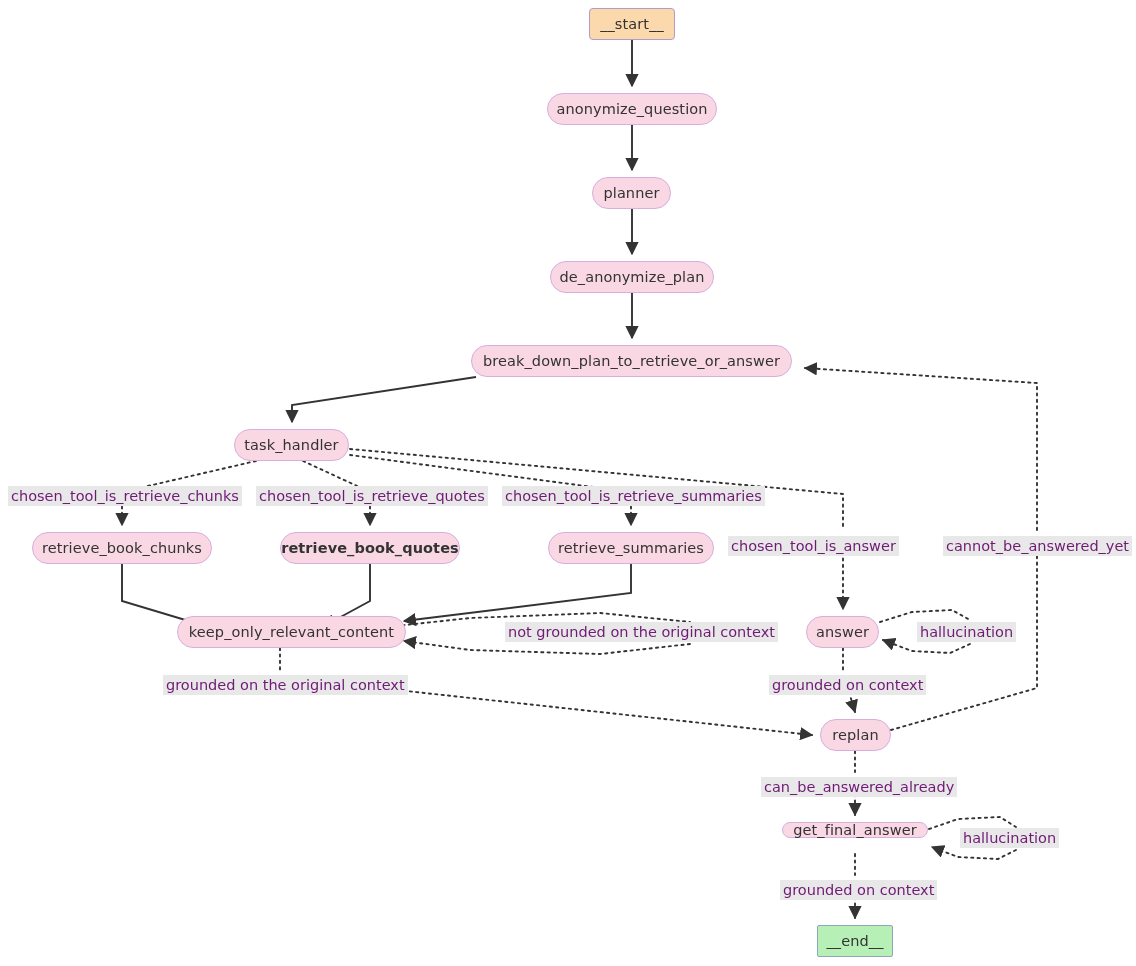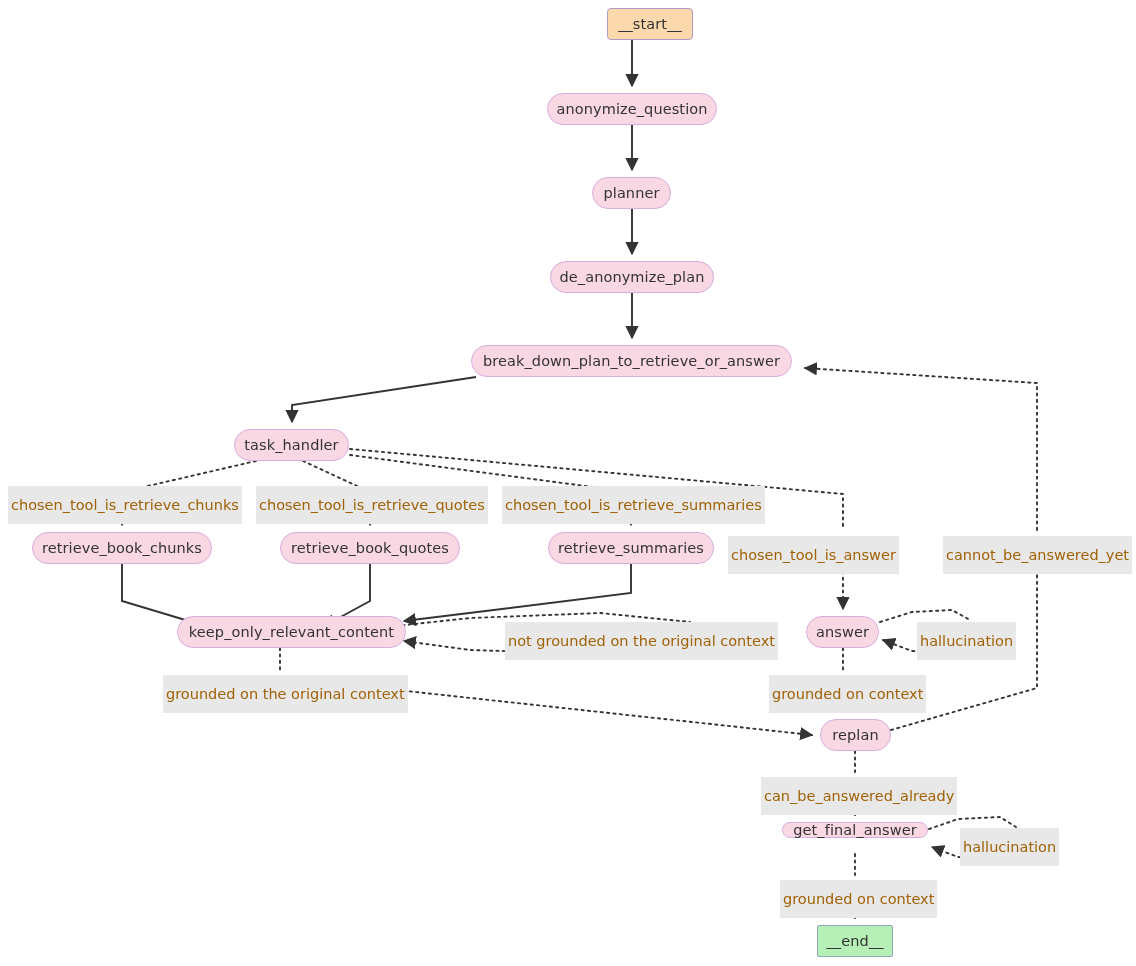--- a/index.html
+++ b/index.html
@@ -38,34 +38,33 @@
   }
   .node.rounded {
     background: #f9d8e4;
     border: 1.1px solid #d8aee0;
     border-radius: 999px;
   }
   .node.terminal-start {
     background: #fbd9ac;
     border: 1.1px solid #b39bc8;
     border-radius: 4px;
-    margin-left: 18px;
   }
   .node.terminal-end {
     background: #b7f0b7;
     border: 1.1px solid #8fa6c0;
     border-radius: 2px;
   }
   .edge-label {
     position: absolute;
     background: #e8e8e8;
-    color: #a16207;
+    color: #701a75;
     font-size: 14.5px;
     white-space: nowrap;
-    padding: 10px 3px;
+    padding: 1px 3px;
     box-sizing: border-box;
     line-height: 1.25;
   }
 </style>
 </head>
 <body>
 
 <div id="graph-canvas">
 
   <svg class="edges" viewBox="0 0 1136 966">
@@ -156,21 +155,21 @@
   </div>
 
   <div class="node rounded" style="left:234px; top:429px; width:115px; height:32px;">
     <span>task_handler</span>
   </div>
 
   <div class="node rounded" style="left:32px; top:532px; width:180px; height:32px;">
     <span>retrieve_book_chunks</span>
   </div>
 
-  <div class="node rounded" style="left:280px; top:532px; width:180px; height:32px;">
+  <div class="node rounded" style="left:280px; top:532px; width:180px; height:32px;font-weight:bold;">
     <span>retrieve_book_quotes</span>
   </div>
 
   <div class="node rounded" style="left:548px; top:532px; width:166px; height:32px;">
     <span>retrieve_summaries</span>
   </div>
 
   <div class="node rounded" style="left:177px; top:616px; width:229px; height:32px;">
     <span>keep_only_relevant_content</span>
   </div>

